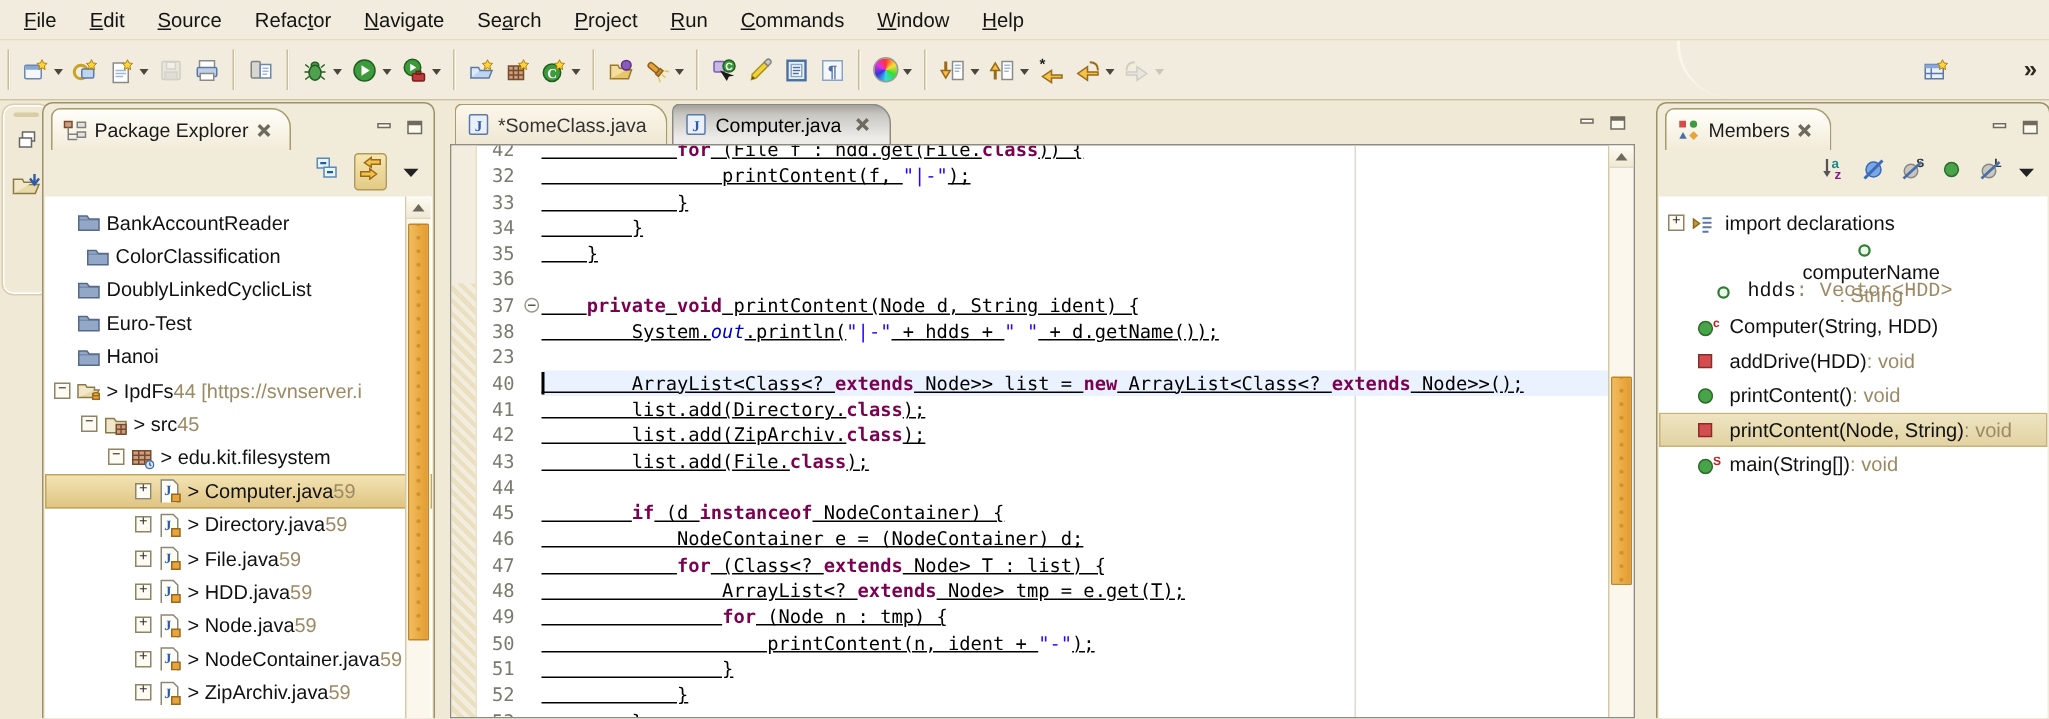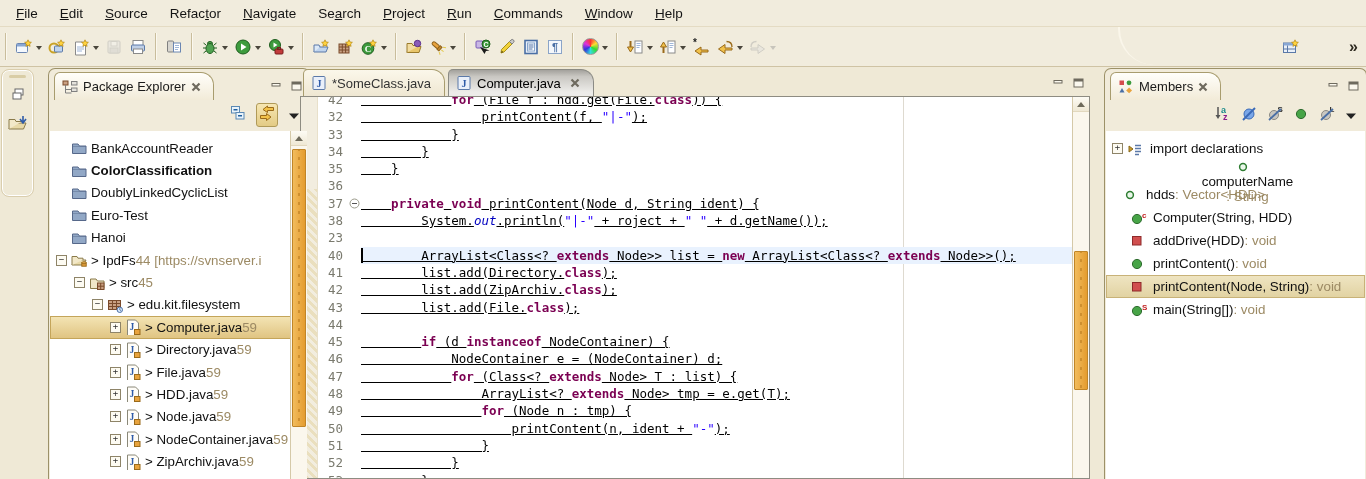--- a/index.html
+++ b/index.html
@@ -29,21 +29,21 @@
 
   
   #fastview{position:absolute;left:2px;top:70px;width:31px;height:405px;}
   .fv-box{border:1px solid #FFFFFF;outline:1px solid #DACEAE;border-radius:7px;height:120px;
           display:flex;flex-direction:column;align-items:center;padding-top:4px;gap:9px;}
   .fv-handle{width:17px;height:3px;background:#D9CDA6;border-radius:2px;}
 
   
   .view-panel{position:absolute;top:68px;bottom:0;background:#F1EBDA;border:1px solid #9C9168;
               border-bottom:none;border-radius:7px 7px 0 0;overflow:hidden;}
-  #pkg-panel{left:48px;width:260px;}
+  #pkg-panel{left:28px;width:260px;}
   #members-panel{left:1104px;width:261px;}
   .view-header{height:30px;position:relative;}
   .view-tab{position:absolute;left:5px;top:3px;height:27px;display:flex;align-items:center;gap:5px;
             padding:0 12px 0 7px;background:linear-gradient(#FFFEFA,#F2EBD8);
             border:1px solid #A89C6E;border-bottom:none;border-radius:6px 13px 0 0;font-size:13px;color:#1A1A1A;}
   .view-minmax{position:absolute;right:7px;top:8px;display:flex;gap:9px;align-items:center;}
   .view-toolbar{height:31px;display:flex;justify-content:flex-end;align-items:center;gap:10px;padding-right:9px;}
   .pressed{border:1px solid #B09A58;background:linear-gradient(#F6E6B2,#E3CB85);border-radius:3px;padding:1px 2px;}
   .view-content{position:absolute;left:1px;right:1px;top:62px;bottom:0;background:#FFF;overflow:hidden;padding-top:6px;}
 
@@ -453,21 +453,21 @@
         <div class="trow" style="padding-left: 6px;">
           <span class="expander hidden">+</span>
           <span class="ticon"><span class="ic">
               <svg width="16" height="16" viewBox="0 0 16 16">
                 <path d="M1.5 4h5.5l1.5 2H15v7.5H1.5z" fill="#92A8C6" stroke="#56688A"></path>
                 <path d="M1.5 6.5H15" stroke="#56688A" opacity=".45"></path>
               </svg>
             </span></span>
           <span>BankAccountReader</span>
         </div>
-        <div class="trow" style="padding-left: 6px; font-weight: bold;">
+        <div class="trow" style="padding-left: 12px;">
           <span class="expander hidden">+</span>
           <span class="ticon"><span class="ic">
               <svg width="16" height="16" viewBox="0 0 16 16">
                 <path d="M1.5 4h5.5l1.5 2H15v7.5H1.5z" fill="#92A8C6" stroke="#56688A"></path>
                 <path d="M1.5 6.5H15" stroke="#56688A" opacity=".45"></path>
               </svg>
             </span></span>
           <span>ColorClassification</span>
         </div>
         <div class="trow" style="padding-left: 6px;">
@@ -714,21 +714,21 @@
                 <circle cx="5.5" cy="5.5" r="4.5" fill="#FFF" stroke="#9A9A8A"></circle>
                 <path d="M3 5.5h5" stroke="#555"></path>
               </svg>
             </span>
           </span>
           <span class="ctext"><span class="tok-p">    </span><span class="tok-k">private</span><span class="tok-p"> </span><span class="tok-k">void</span><span class="tok-p"> printContent(Node d, String ident) {</span></span>
         </div>
         <div class="crow">
           <span class="lnum">38</span>
           <span class="lfold"></span>
-          <span class="ctext"><span class="tok-p">        System.</span><span class="tok-f">out</span><span class="tok-p">.println(</span><span class="tok-s">"|-"</span><span class="tok-p"> + roject + </span><span class="tok-s">" "</span><span class="tok-p"> + d.getName());</span></span>
+          <span class="ctext"><span class="tok-p">        System.</span><span class="tok-f">out</span><span class="tok-p">.println(</span><span class="tok-s">"|-"</span><span class="tok-p"> + hdds + </span><span class="tok-s">" "</span><span class="tok-p"> + d.getName());</span></span>
         </div>
         <div class="crow">
           <span class="lnum">23</span>
           <span class="lfold"></span>
           <span class="ctext"></span>
         </div>
         <div class="crow">
           <span class="lnum">40</span>
           <span class="lfold"></span>
           <span class="ctext cur"><span class="tok-p">        ArrayList&lt;Class&lt;? </span><span class="tok-k">extends</span><span class="tok-p"> Node&gt;&gt; list = </span><span class="tok-k">new</span><span class="tok-p"> ArrayList&lt;Class&lt;? </span><span class="tok-k">extends</span><span class="tok-p"> Node&gt;&gt;();</span><span class="caret"></span></span>
@@ -898,21 +898,21 @@
         </div>
         <div class="mrow" style="padding-left: 24px; flex-direction: column;">
           <span class="micon"><span class="ic">
               <svg width="18" height="14">
                 <circle cx="7" cy="7" r="3.4" fill="#EAF7EA" stroke="#2E7D32" stroke-width="1.5"></circle>
               </svg>
             </span></span>
           <span>computerName</span>
           <span class="suffix"> : String</span>
         </div>
-        <div class="mrow" style="padding-left: 17px;">
+        <div class="mrow" style="padding-left: 36px; font-family: Liberation Mono, monospace;">
           <span class="micon"><span class="ic">
               <svg width="18" height="14">
                 <circle cx="7" cy="7" r="3.4" fill="#EAF7EA" stroke="#2E7D32" stroke-width="1.5"></circle>
               </svg>
             </span></span>
           <span>hdds</span>
           <span class="suffix"> : Vector&lt;HDD&gt;</span>
         </div>
         <div class="mrow" style="padding-left: 24px;">
           <span class="micon"><span class="ic">

